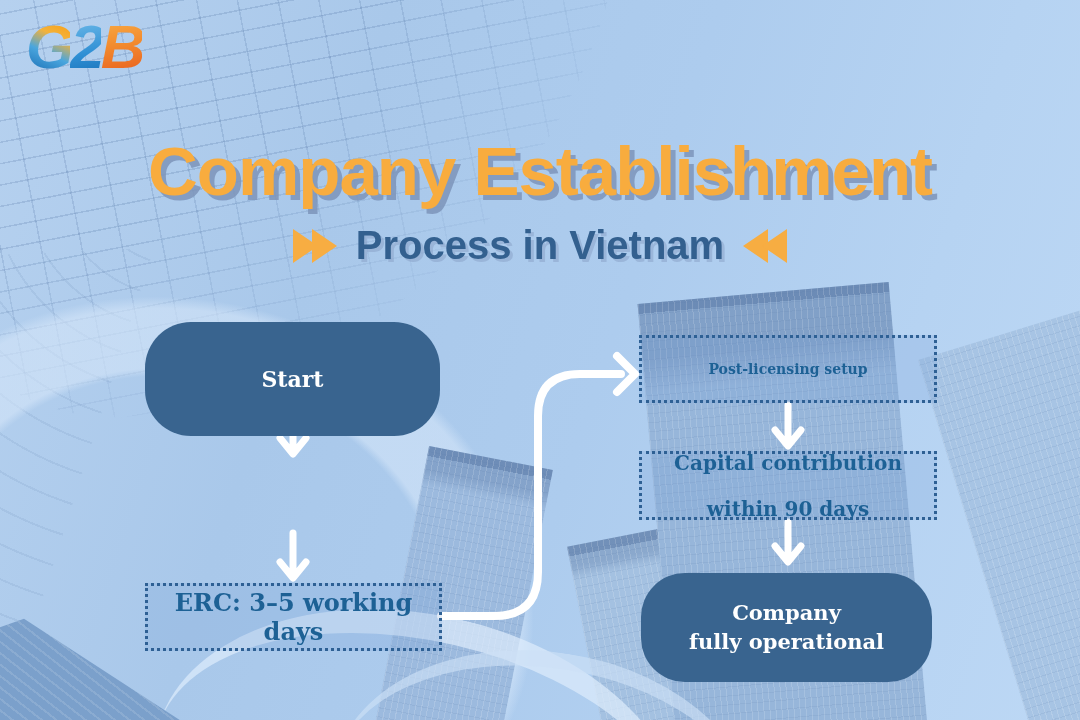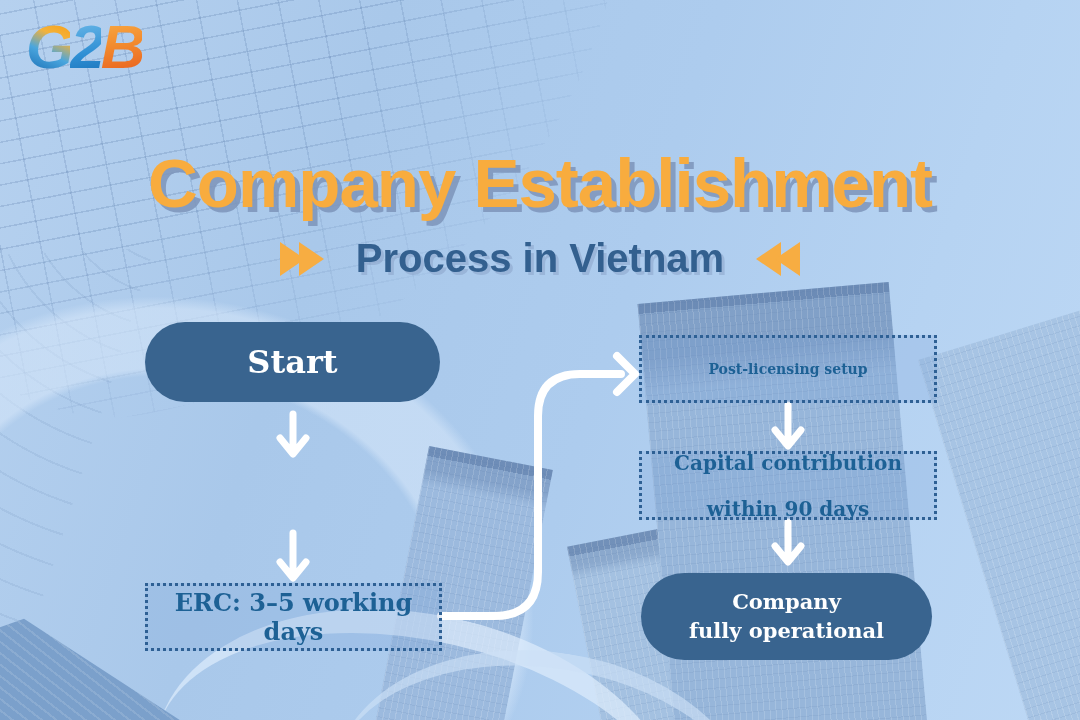--- a/index.html
+++ b/index.html
@@ -59,45 +59,45 @@
   .logo{position:absolute;left:26px;top:16px;font-style:italic;font-weight:bold;
     font-size:62px;letter-spacing:-4px;line-height:1;z-index:6;}
   .logo span{background-clip:text;-webkit-background-clip:text;color:transparent;-webkit-text-fill-color:transparent;}
   .logo .lg-g{background-image:linear-gradient(205deg,#f7a41f 18%,#f3b23a 34%,#4aa6de 58%,#1b6fb5 88%);}
   .logo .lg-2{background-image:linear-gradient(170deg,#6fbbea 8%,#2f8fd4 60%,#1a71b8 96%);}
   .logo .lg-b{background-image:linear-gradient(170deg,#f9ae45 6%,#f28a2e 48%,#e85e1f 92%);}
   .plane{position:absolute;left:44px;top:26px;font-size:15px;color:#f9b24a;
     transform:rotate(-18deg);z-index:7;font-style:normal;}
 
   
-  .title{position:absolute;left:0;right:0;top:132px;margin:12px;text-align:center;z-index:6;
+  .title{position:absolute;left:0;right:0;top:132px;margin:0;text-align:center;z-index:6;
     font-size:69px;font-weight:bold;letter-spacing:-1px;color:#f8ac3e;
     text-shadow:5px 5px 0 rgba(124,148,186,.85);}
   .subtitle-row{position:absolute;left:0;right:0;top:220px;display:flex;z-index:6;
     justify-content:center;align-items:center;gap:16px;}
-  .subtitle{margin:16px;font-size:40px;font-weight:bold;color:#33608f;
+  .subtitle{margin:3px;font-size:40px;font-weight:bold;color:#33608f;
     text-shadow:3px 3px 0 rgba(135,160,198,.5);}
   .tri-group{display:flex;align-items:center;}
   .tri{display:block;width:0;height:0;border-top:17px solid transparent;border-bottom:17px solid transparent;}
   .tri-r{border-left:25px solid #f7ad42;}
   .tri-l{border-right:25px solid #f7ad42;}
   .tri + .tri{margin-left:-6px;}
   .tri-l + .tri-l{margin-left:-6px;margin-right:0;}
 
   
   .node{position:absolute;z-index:5;display:flex;flex-direction:column;justify-content:center;align-items:center;
     text-align:center;font-family:"DejaVu Serif",serif;font-weight:bold;}
   .pill{background:#39648f;color:#ffffff;border-radius:46px;}
   .dotted{border:3px dotted #2e6094;color:#1d6195;background:rgba(120,160,212,.22);}
-  .node-start{left:145px;top:322px;width:295px;height:80px;font-size:32px;}
+  .node-start{left:145px;top:322px;width:295px;height:114px;font-size:22px;}
   .node-irc{left:145px;top:463px;width:291px;height:61px;font-size:21px;}
   .node-erc{left:145px;top:583px;width:291px;height:62px;font-size:24px;}
   .node-post{left:639px;top:335px;width:292px;height:62px;font-size:14px;}
   .node-capital{left:639px;top:451px;width:292px;height:63px;font-size:20px;line-height:1.3;gap:20px;}
-  .node-final{left:641px;top:573px;width:291px;height:87px;font-size:21px;line-height:1.35;border-radius:44px;}
+  .node-final{left:641px;top:573px;width:291px;height:109px;font-size:21px;line-height:1.35;border-radius:44px;}
 
   
   .arrows{position:absolute;left:0;top:0;z-index:4;pointer-events:none;}
   .arrows path{fill:none;stroke:#ffffff;stroke-linecap:round;stroke-linejoin:round;}
 </style>
 </head>
 <body>
 
 <div class="stage">
 

